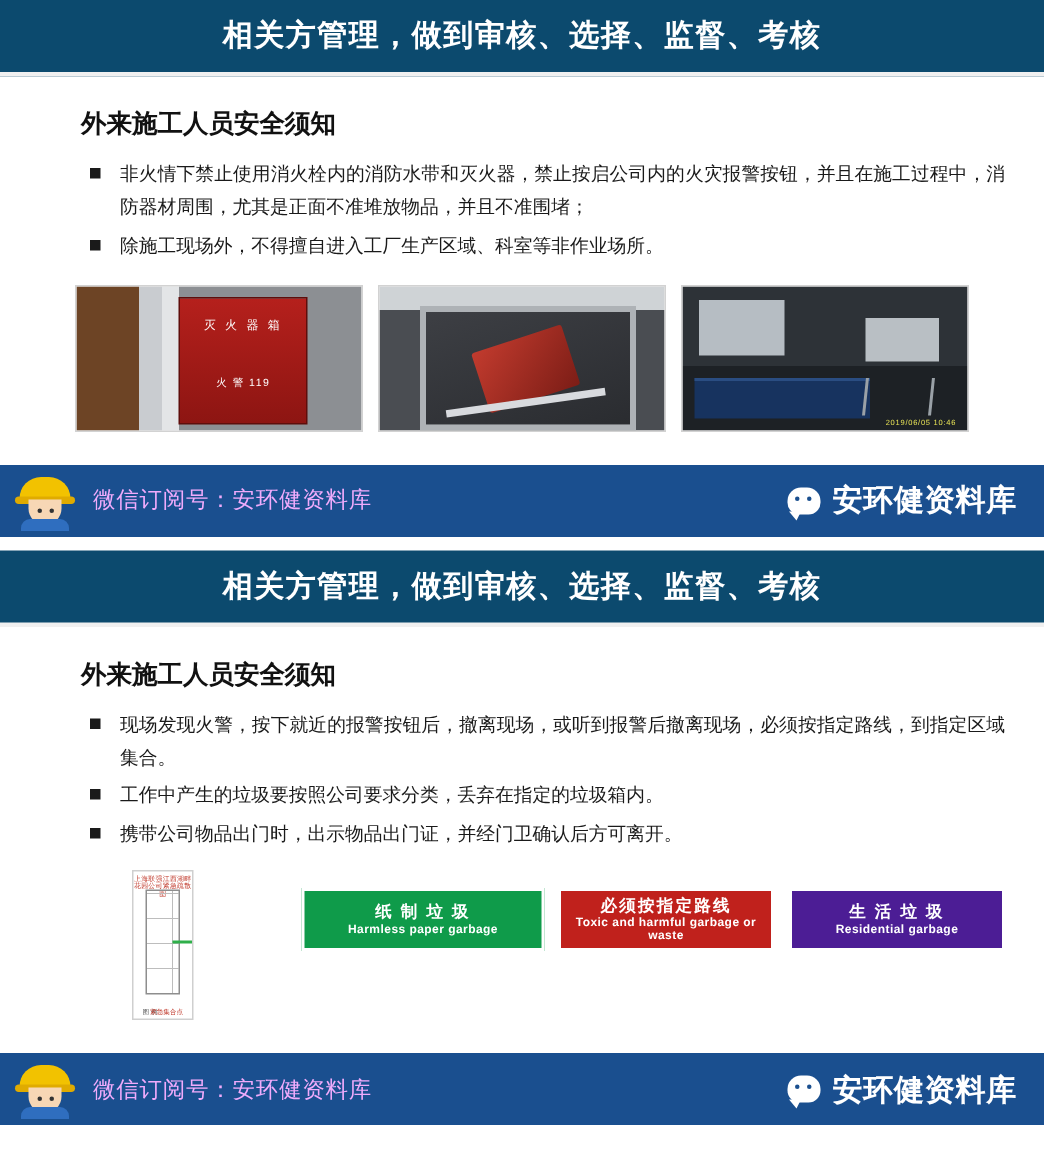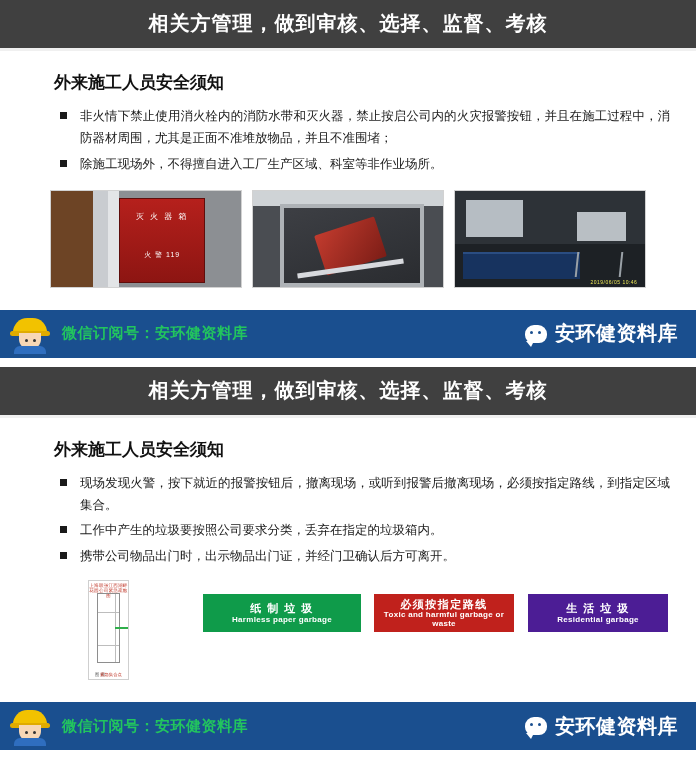--- a/index.html
+++ b/index.html
@@ -23,21 +23,21 @@
     position: relative;
     background: #ffffff;
   }
   .slide-gap {
     height: 9px;
     background: #ffffff;
   }
 
   
   .title-bar {
-    background: #404040;
+    background: #0c4a6e;
     color: #ffffff;
     text-align: center;
     font-size: 20px;
     font-weight: bold;
     letter-spacing: 1px;
     padding: 10px 0 11px 0;
     border-bottom: 3px solid #f0f0f0;
   }
   .title-bar-inner {
     display: block;
@@ -357,23 +357,23 @@
   .avatar .eye-l { left: 15px; }
   .avatar .eye-r { left: 23px; }
   .avatar .body {
     position: absolute;
     left: 4px; bottom: 0;
     width: 32px; height: 8px;
     background: #2f6ebf;
     border-radius: 6px 6px 0 0;
   }
   .footer-text {
-    color: #22c55e;
+    color: #f0abfc;
     font-size: 15px;
-    font-weight: bold;
+    font-weight: normal;
     letter-spacing: .5px;
   }
   .footer-right {
     display: flex;
     align-items: center;
     gap: 8px;
   }
   .wechat-icon {
     width: 22px;
     height: 18px;

